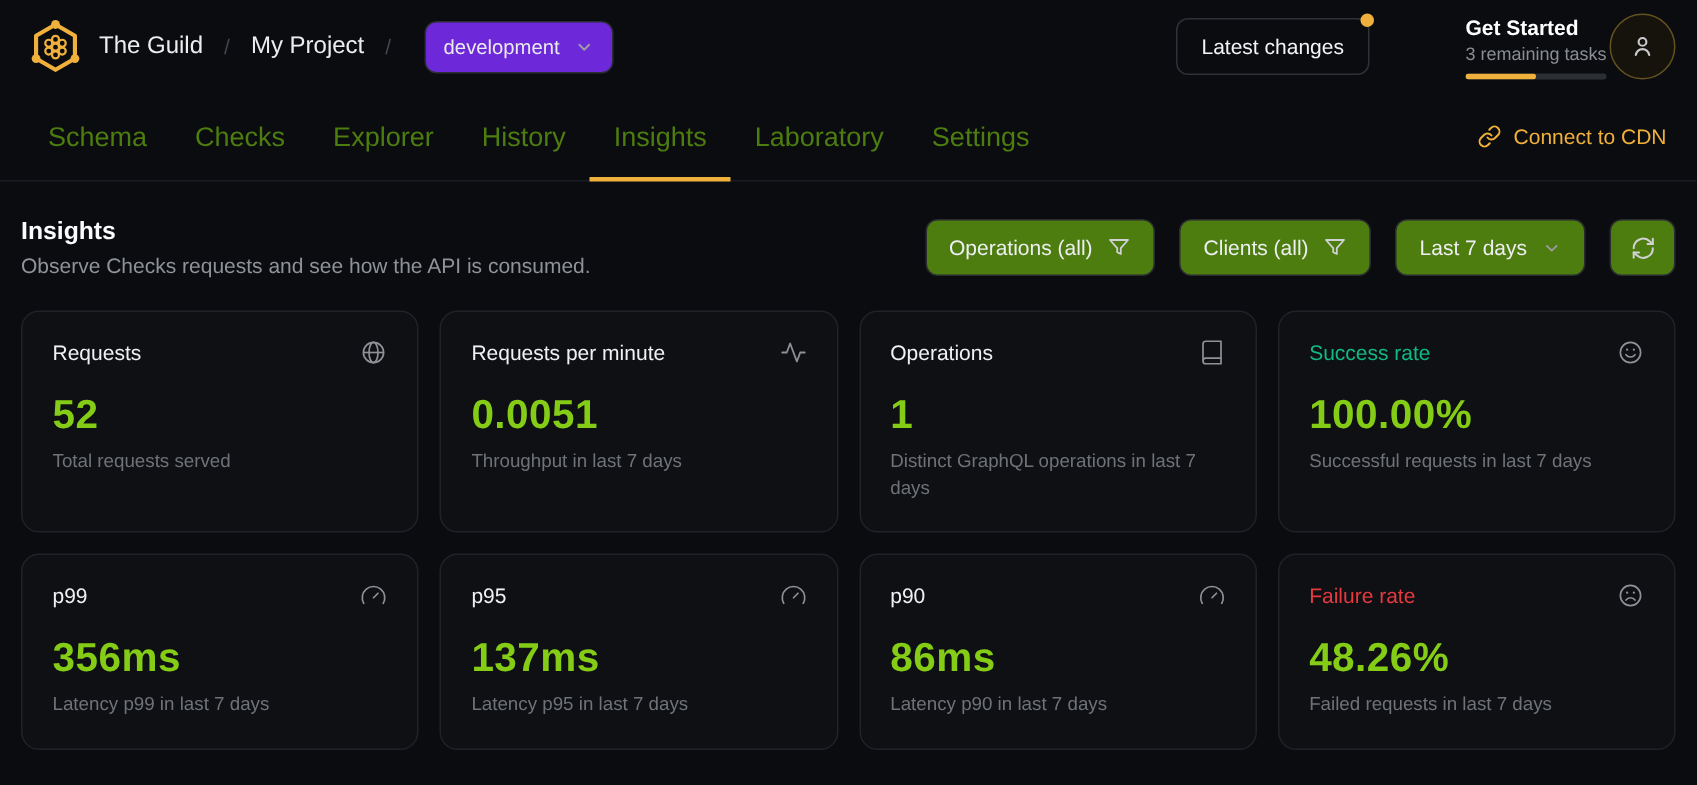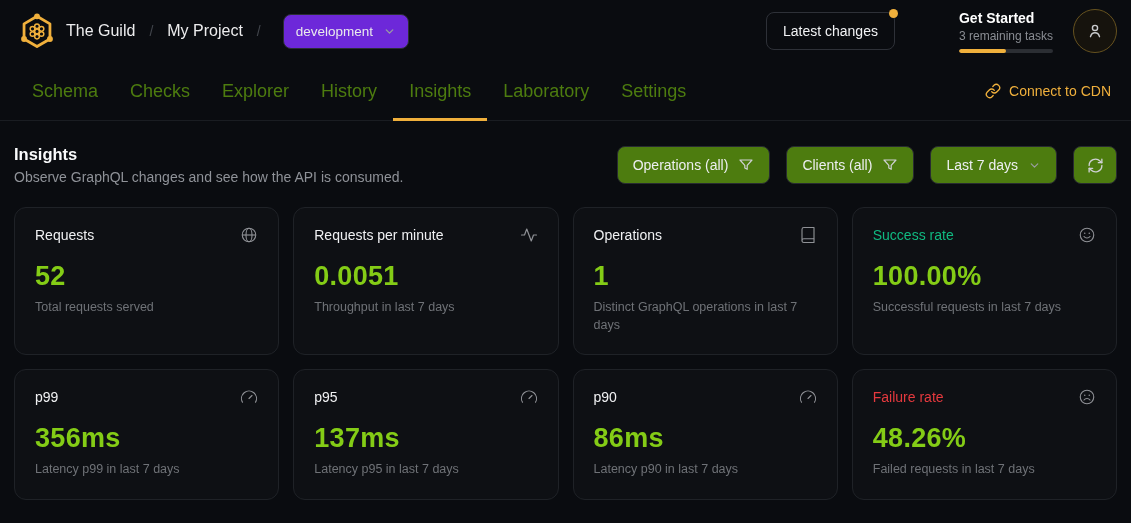--- a/index.html
+++ b/index.html
@@ -38,21 +38,21 @@
   .chev{color:#9a9da2}
   .topbar-spacer{flex:1}
   .latest-btn{
     position:relative;background:transparent;border:1px solid #2e3138;
     border-radius:8px;padding:10px 16px;font-size:14px;color:#f2f3f5;cursor:pointer;
   }
   .latest-btn .dot{
     position:absolute;top:-4px;right:-4px;width:9px;height:9px;border-radius:50%;
     background:var(--accent);
   }
-  .get-started{margin:0 20px 0 64px;cursor:pointer}
+  .get-started{margin:0 2px 0 64px;cursor:pointer}
   .gs-title{font-size:14px;font-weight:700;color:#fff}
   .gs-sub{font-size:12px;color:var(--muted);margin-top:3px;white-space:nowrap}
   .gs-bar{margin-top:6px;width:94px;height:4px;background:#2b2e33;border-radius:2px;overflow:hidden}
   .gs-fill{height:100%;background:var(--accent);border-radius:2px}
   .avatar{
     width:44px;height:44px;border-radius:50%;flex:none;
     border:1px solid #66521f;background:#16130d;
     display:flex;align-items:center;justify-content:center;cursor:pointer;color:#c9cbce;
   }
 
@@ -170,21 +170,21 @@
       </svg>
     </span>
     <span>Connect to CDN</span>
   </a>
 </nav>
 
 <main class="main">
   <div class="main-head">
     <div>
       <h1 class="page-title">Insights</h1>
-      <p class="page-sub">Observe GraphQL changes and see how the API is consumed.</p>
+      <p class="page-sub">Observe Checks requests and see how the API is consumed.</p>
     </div>
     <div class="filters">
       <button class="filter-btn">
         <span>Operations (all)</span>
         <span class="f-icon">
           <svg width="16" height="16" viewBox="0 0 24 24" fill="none" stroke="currentColor" stroke-width="1.8" stroke-linejoin="round">
               <path d="M3 4.5h18l-7.2 8.2v5.8l-3.6-1.9v-3.9L3 4.5z"></path>
             </svg>
         </span>
       </button>

